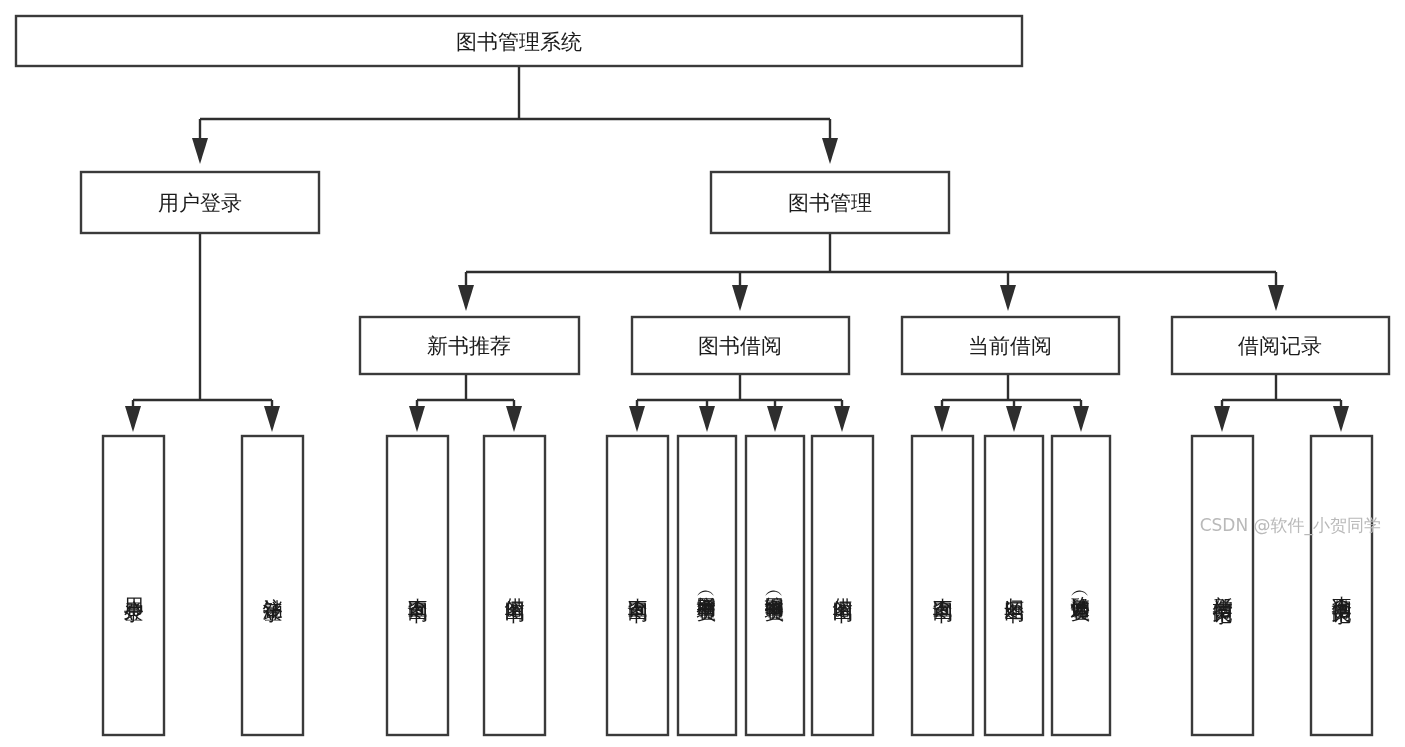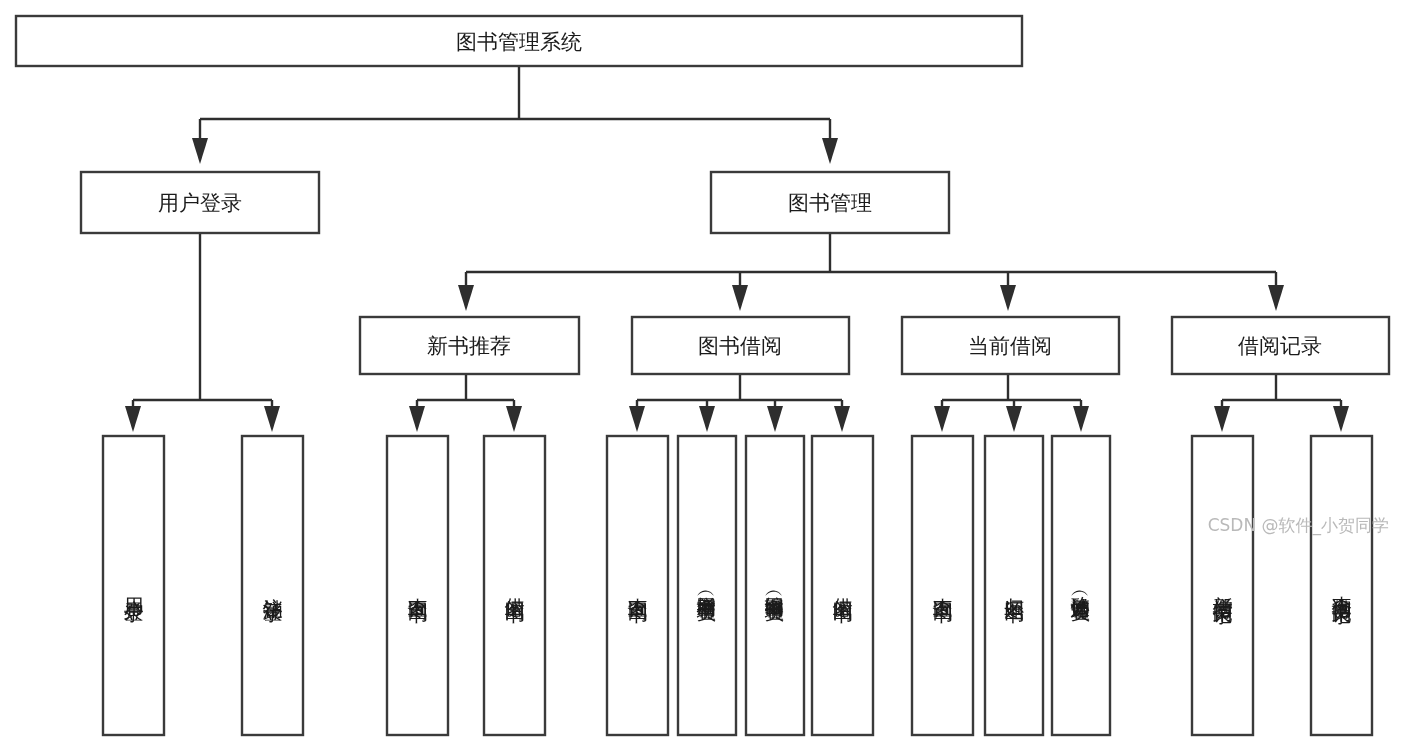--- a/index.html
+++ b/index.html
@@ -59,21 +59,21 @@
     letter-spacing: 2px;
     text-align: center;
     display: flex;
     align-items: center;
     justify-content: center;
     white-space: nowrap;
     pointer-events: none;
   }
   #watermark {
     position: absolute;
-    right: 16px;
+    right: 24px;
     bottom: 6px;
     font-family: "DejaVu Sans", "Liberation Sans", sans-serif;
     font-size: 17px;
     color: #b9b9b9;
     white-space: nowrap;
     pointer-events: none;
   }
 </style>
 </head>
 <body>

